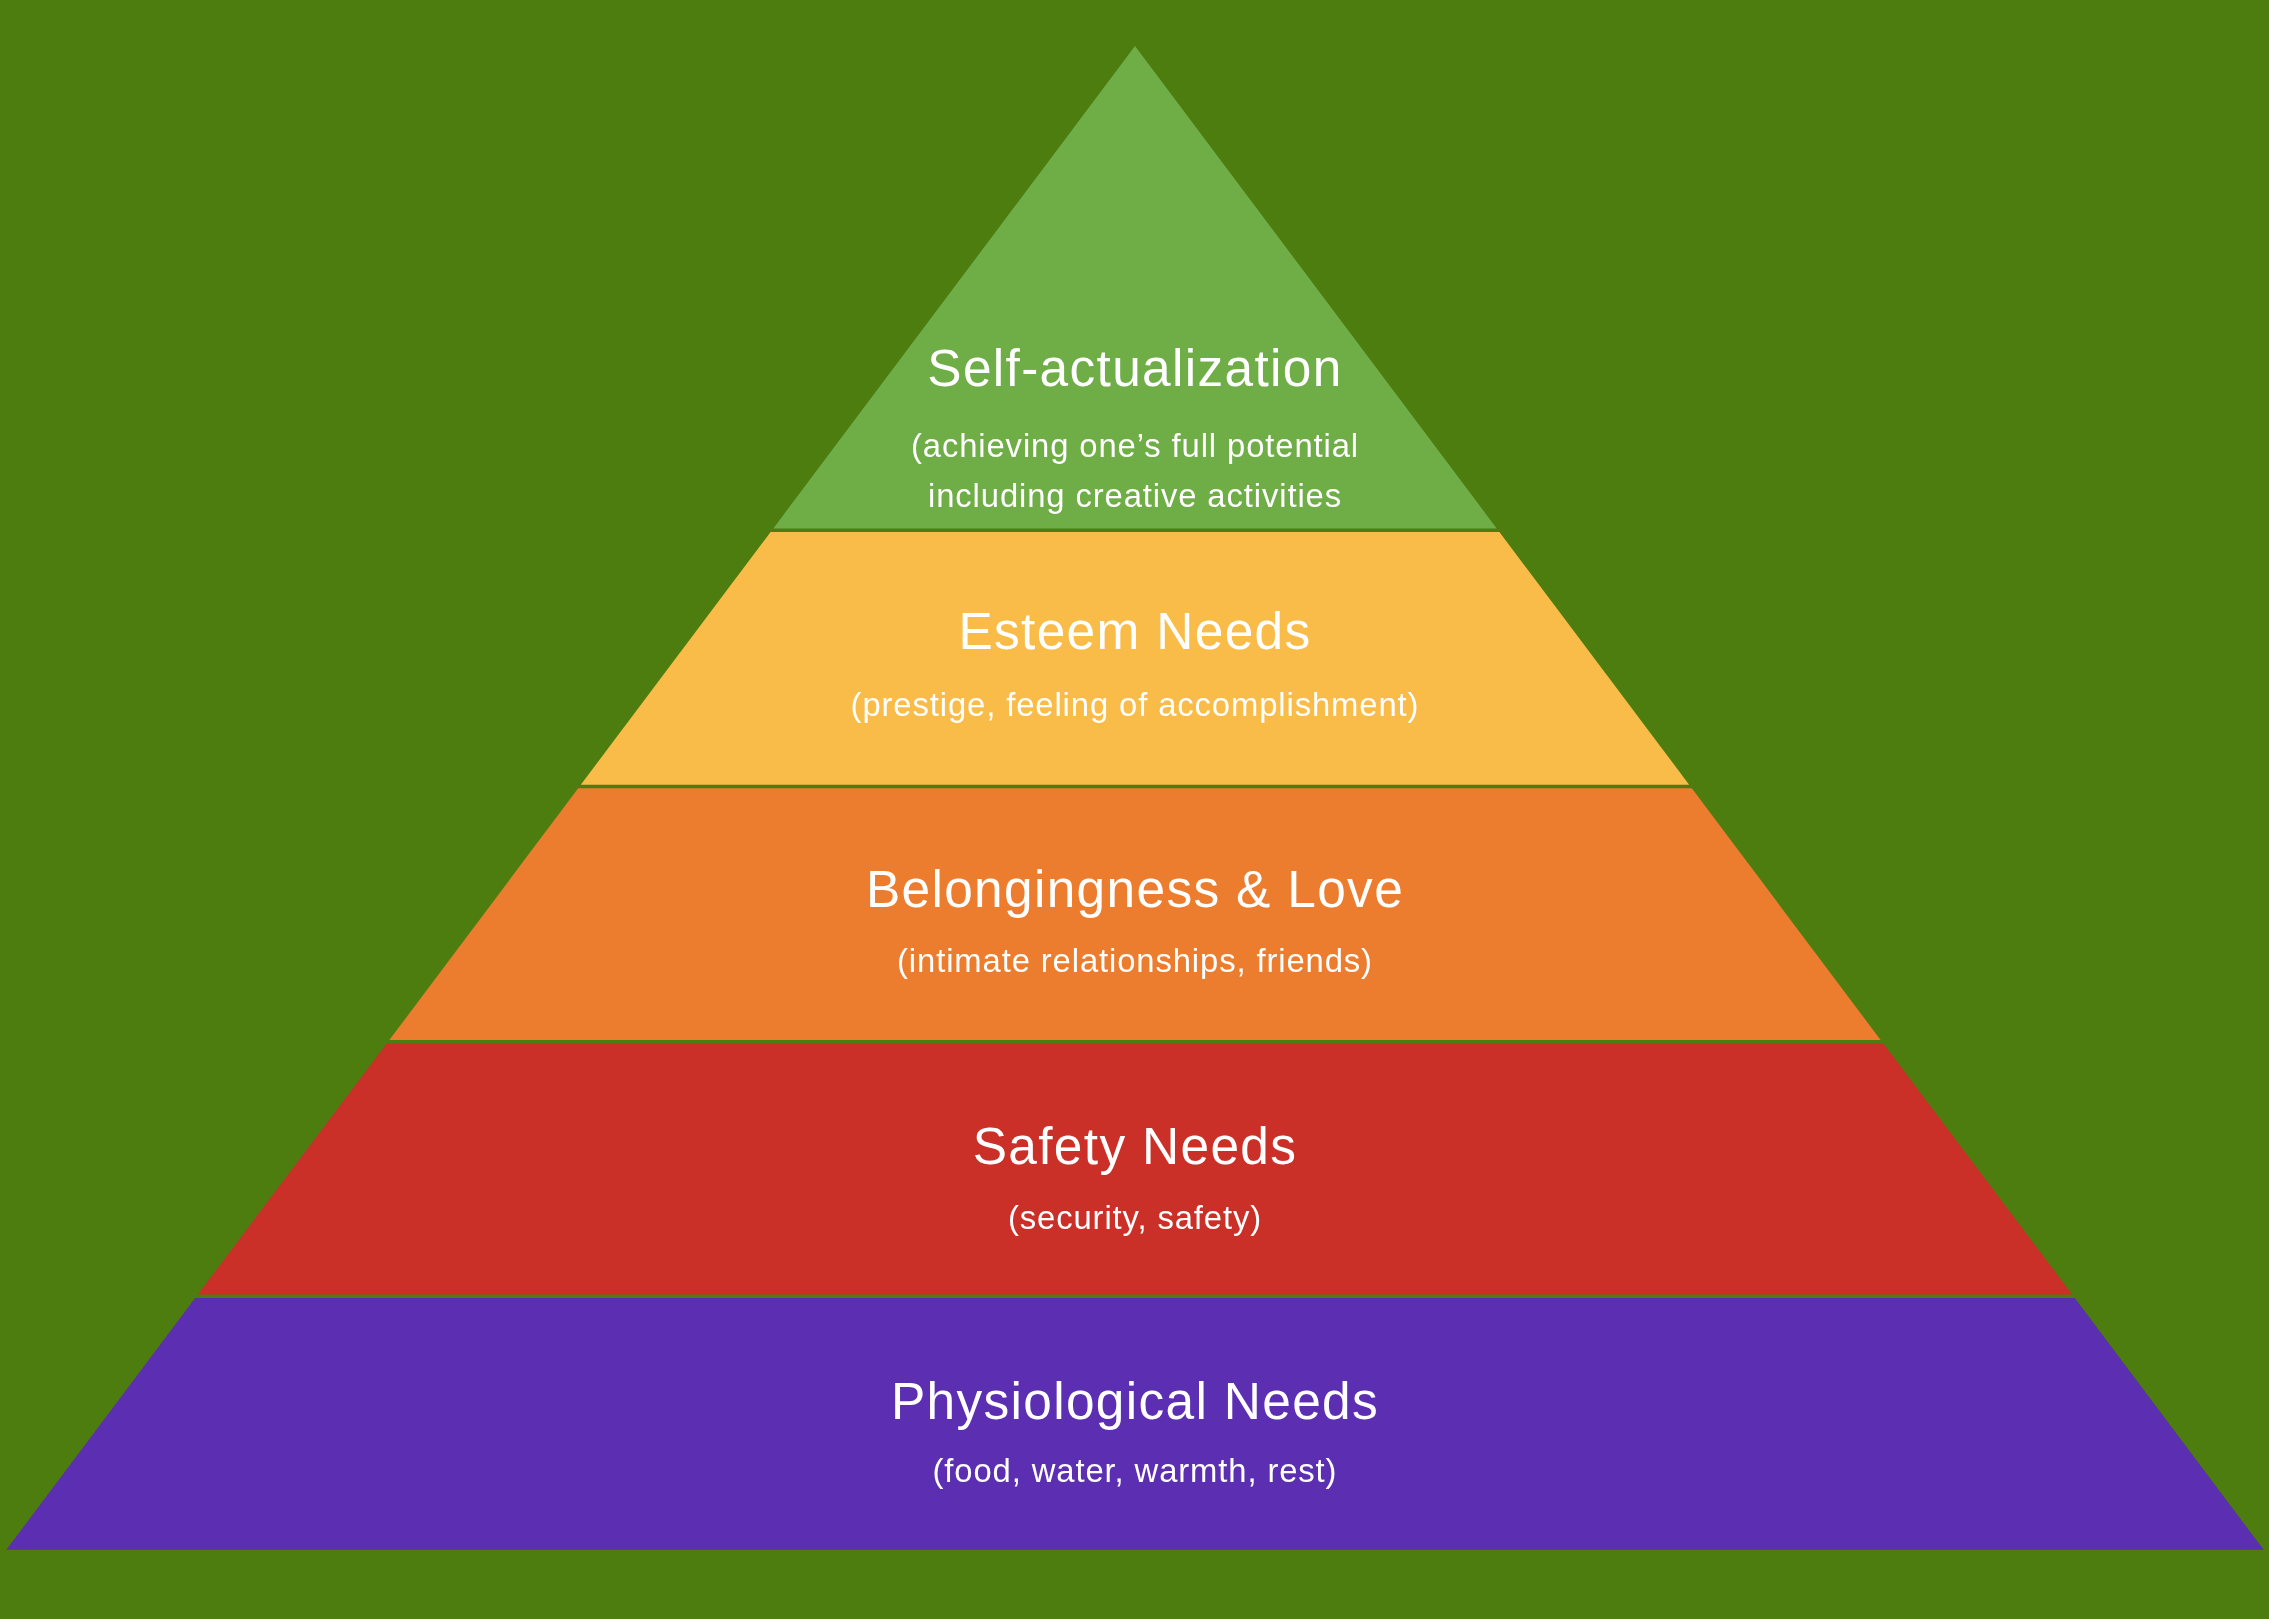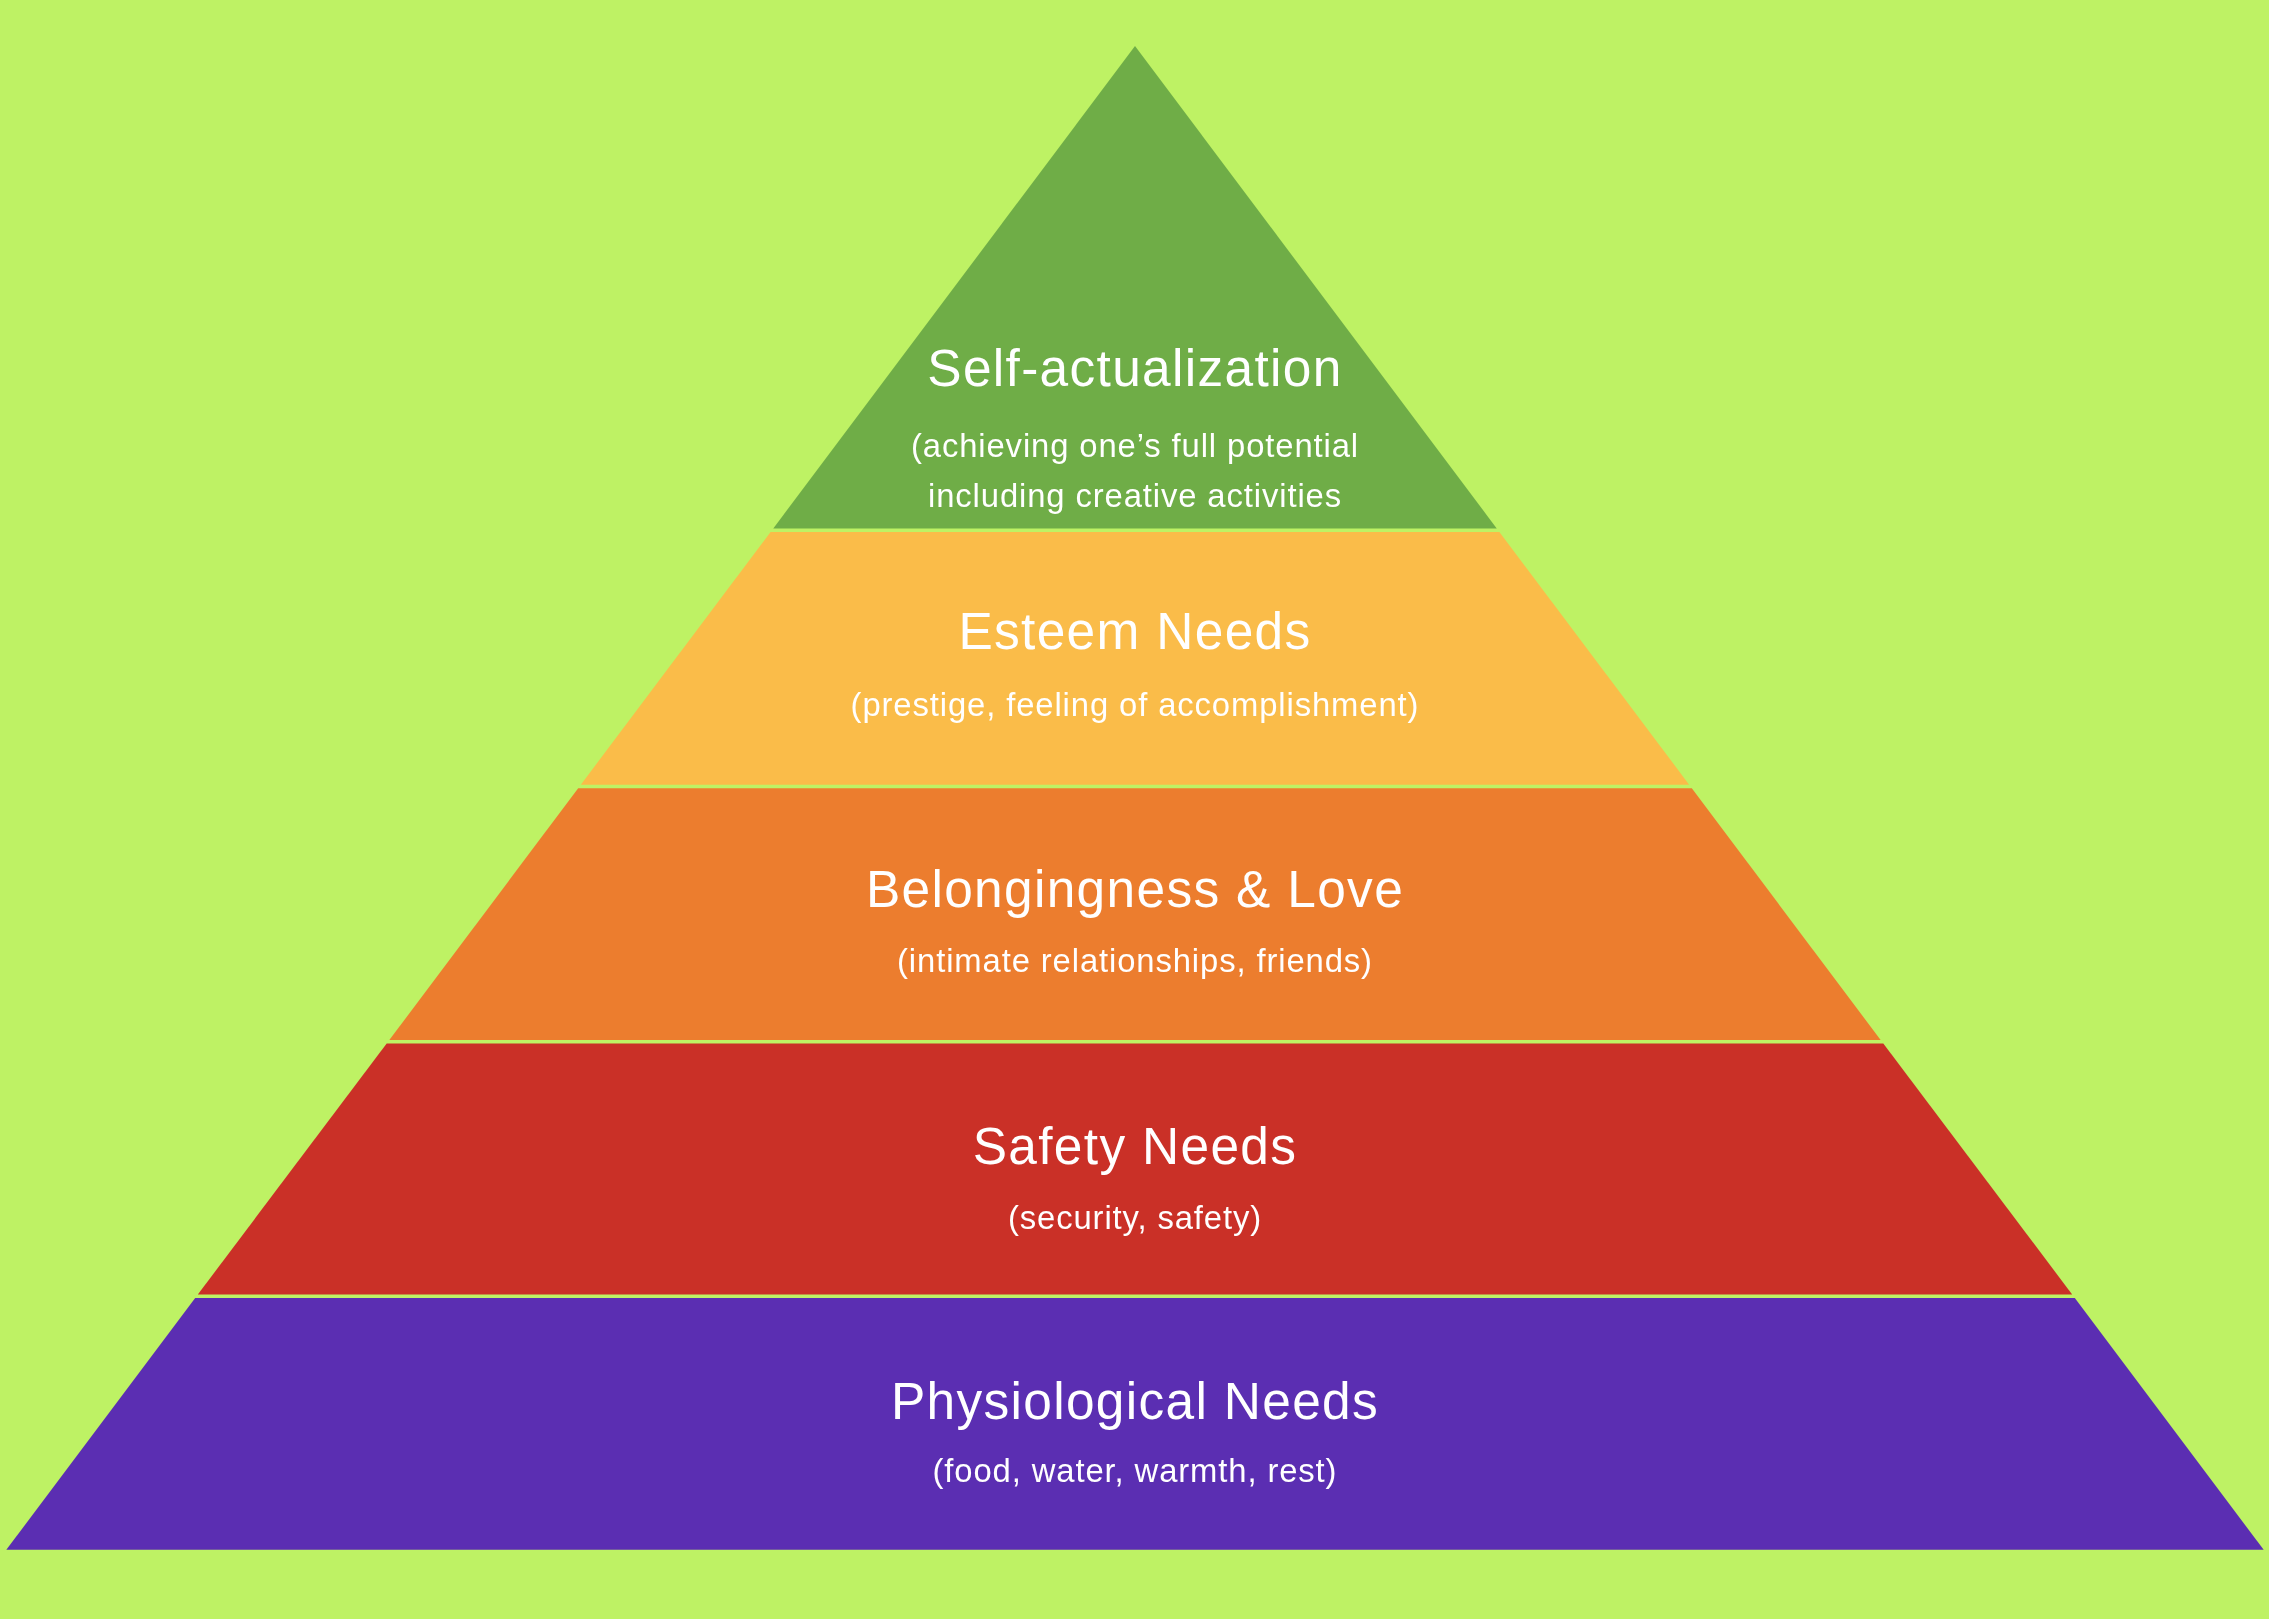--- a/index.html
+++ b/index.html
@@ -4,21 +4,21 @@
   <style>
     html, body {
       margin: 0;
       padding: 0;
       background: #ffffff;
     }
     .stage {
       width: 2270px;
       height: 1619px;
       position: relative;
-      background: #bef264;
+      background: #4d7c0f;
       overflow: hidden;
     }
     svg.pyramid {
       display: block;
       width: 2270px;
       height: 1619px;
     }
     .lvl-title {
       font-family: "Liberation Sans", "DejaVu Sans", sans-serif;
       font-size: 58px;

